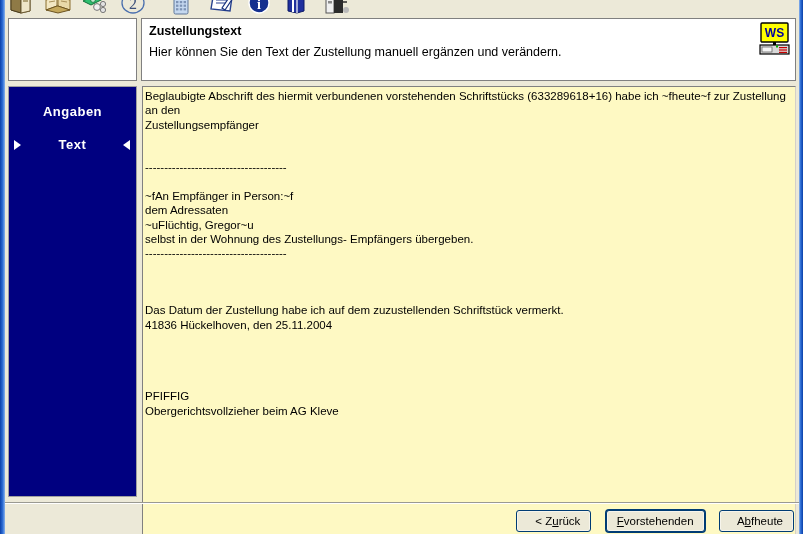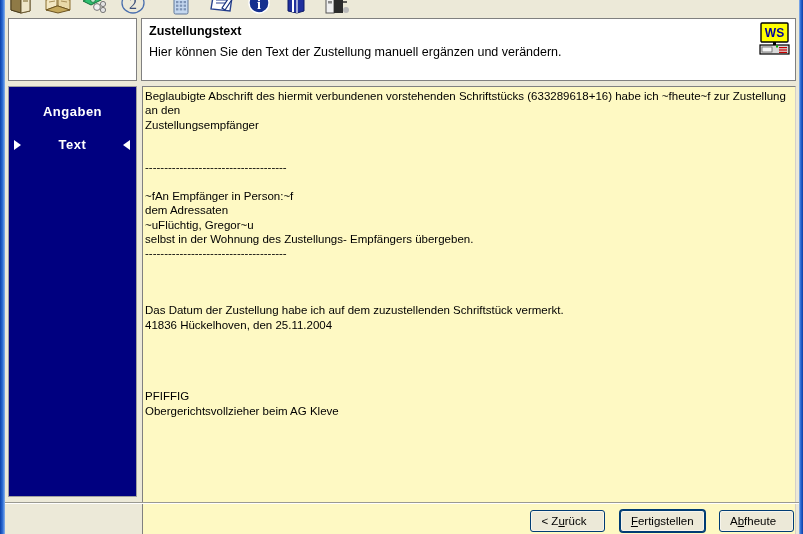--- a/index.html
+++ b/index.html
@@ -183,21 +183,21 @@
     right: 5px;
     height: 26px;
   }
   .wbtn {
     display: inline-block;
     height: 22px;
     line-height: 20px;
     min-width: 75px;
     padding: 0 10px;
     margin-left: 10px;
-    text-align: left;
+    text-align: right;
     font-size: 11.5px;
     color: #000000;
     background: #ece9d8;
     border: 1px solid #003c74;
     border-radius: 3px;
     box-sizing: border-box;
     box-shadow: inset 0 0 0 1px #f7f5ec;
     vertical-align: top;
     cursor: default;
   }
@@ -356,18 +356,18 @@
 
 
 PFIFFIG
 Obergerichtsvollzieher beim AG Kleve</div>
     </div>
 
     <div class="footer-sep"></div>
 
     <div id="buttons">
       <span class="wbtn"><span>&lt; Z</span><u>u</u><span>rück</span></span>
-      <span class="wbtn focused"><span></span><u>F</u><span>ertigstellen</span></span>
+      <span class="wbtn focused"><span></span><u>F</u><span>vorstehenden</span></span>
       <span class="wbtn"><span>A</span><u>b</u><span>fheute</span></span>
     </div>
 
   </div>
 </div>
 
 </body></html>

